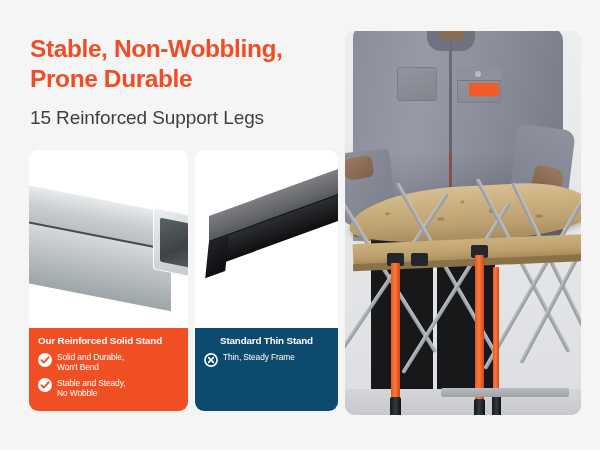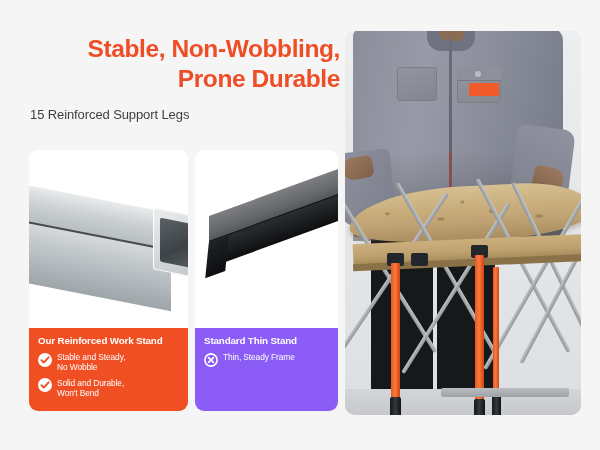--- a/index.html
+++ b/index.html
@@ -30,27 +30,26 @@
     top: 34px;
     width: 310px;
   }
   .headline-line {
     font-size: 24.5px;
     font-weight: bold;
     color: #ef4d26;
     letter-spacing: -0.4px;
     line-height: 30px;
     white-space: nowrap;
-    text-align: right;
   }
   #subheadline {
     position: absolute;
     left: 30px;
     top: 107px;
-    font-size: 13px;
+    font-size: 19px;
     color: #3f3f3f;
     letter-spacing: -0.1px;
     white-space: nowrap;
   }
 
   
   .compare-card {
     position: absolute;
     top: 150px;
     height: 261px;
@@ -69,21 +68,21 @@
     overflow: hidden;
   }
 
   .footer-panel {
     position: absolute;
     left: 0; right: 0; bottom: 0;
     height: 83px;
     padding: 7px 9px 0 9px;
   }
   #footer-good { background: #f04e23; }
-  #footer-bad  { background: #8b5cf6; }
+  #footer-bad  { background: #0c4a6e; text-align: center; }
 
   .footer-title {
     font-size: 9.8px;
     font-weight: bold;
     color: #ffffff;
     letter-spacing: -0.15px;
     margin-bottom: 6px;
     white-space: nowrap;
   }
 
@@ -418,45 +417,45 @@
       <div class="tube-silver-wrap">
         <div class="ts-top"></div>
         <div class="ts-seam"></div>
         <div class="ts-front"></div>
         <div class="ts-sheen"></div>
         <div class="ts-cap"></div>
         <div class="ts-hole"></div>
       </div>
     </div>
     <div class="footer-panel" id="footer-good">
-      <div class="footer-title">Our Reinforced Work Stand</div>
+      <div class="footer-title">Our Reinforced Solid Stand</div>
+
+      <div class="bullet-row">
+        <span class="bullet-badge">
+          <svg viewBox="0 0 14 14" width="14" height="14">
+            <circle cx="7" cy="7" r="7" fill="#ffffff"></circle>
+            <path d="M3.4 7.2 L5.8 9.6 L10.6 4.3" fill="none" stroke="#f04e23" stroke-width="1.9" stroke-linecap="round" stroke-linejoin="round"></path>
+          </svg>
+        </span>
+        <span class="bullet-text">
+          <span>Solid and Durable,</span><br>
+          <span>Won't Bend</span>
+        </span>
+      </div>
 
       <div class="bullet-row">
         <span class="bullet-badge">
           <svg viewBox="0 0 14 14" width="14" height="14">
             <circle cx="7" cy="7" r="7" fill="#ffffff"></circle>
             <path d="M3.4 7.2 L5.8 9.6 L10.6 4.3" fill="none" stroke="#f04e23" stroke-width="1.9" stroke-linecap="round" stroke-linejoin="round"></path>
           </svg>
         </span>
         <span class="bullet-text">
           <span>Stable and Steady,</span><br>
           <span>No Wobble</span>
-        </span>
-      </div>
-
-      <div class="bullet-row">
-        <span class="bullet-badge">
-          <svg viewBox="0 0 14 14" width="14" height="14">
-            <circle cx="7" cy="7" r="7" fill="#ffffff"></circle>
-            <path d="M3.4 7.2 L5.8 9.6 L10.6 4.3" fill="none" stroke="#f04e23" stroke-width="1.9" stroke-linecap="round" stroke-linejoin="round"></path>
-          </svg>
-        </span>
-        <span class="bullet-text">
-          <span>Solid and Durable,</span><br>
-          <span>Won't Bend</span>
         </span>
       </div>
     </div>
   </div>
 
   <div class="compare-card" id="card-bad">
     <div class="photo-area">
       <div class="tube-dark-wrap">
         <div class="td-top"></div>
         <div class="td-edge"></div>

